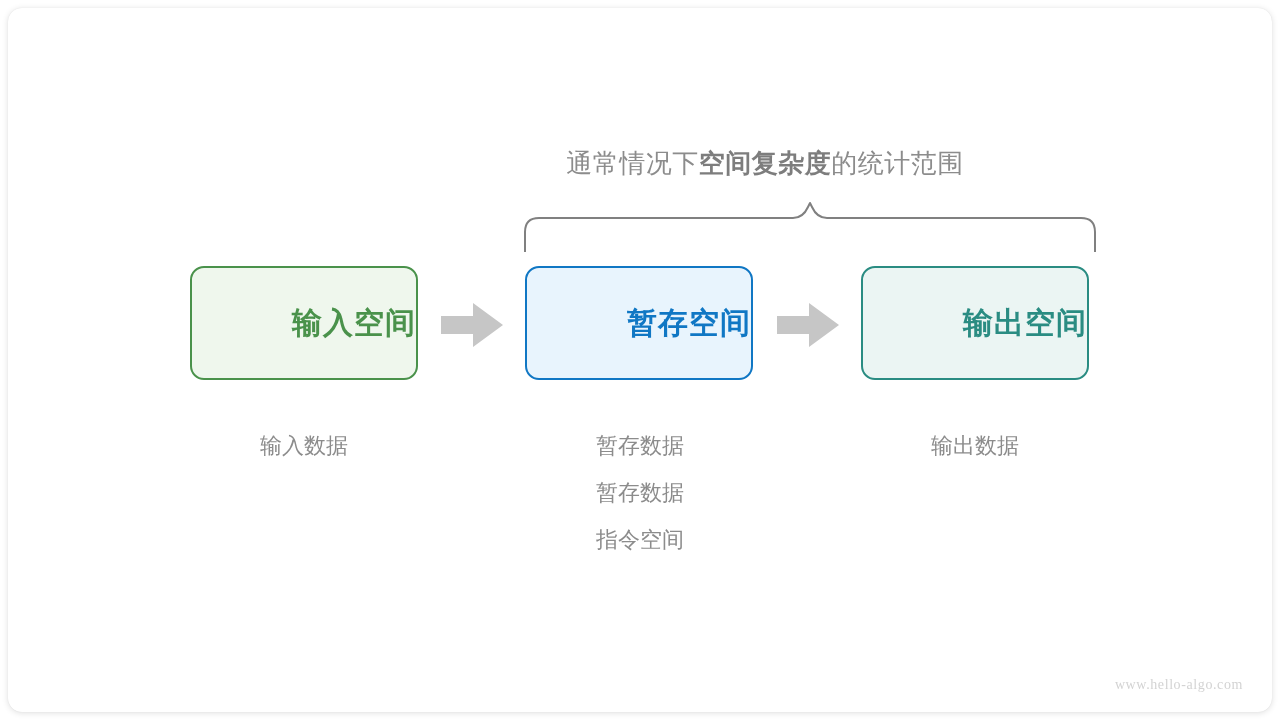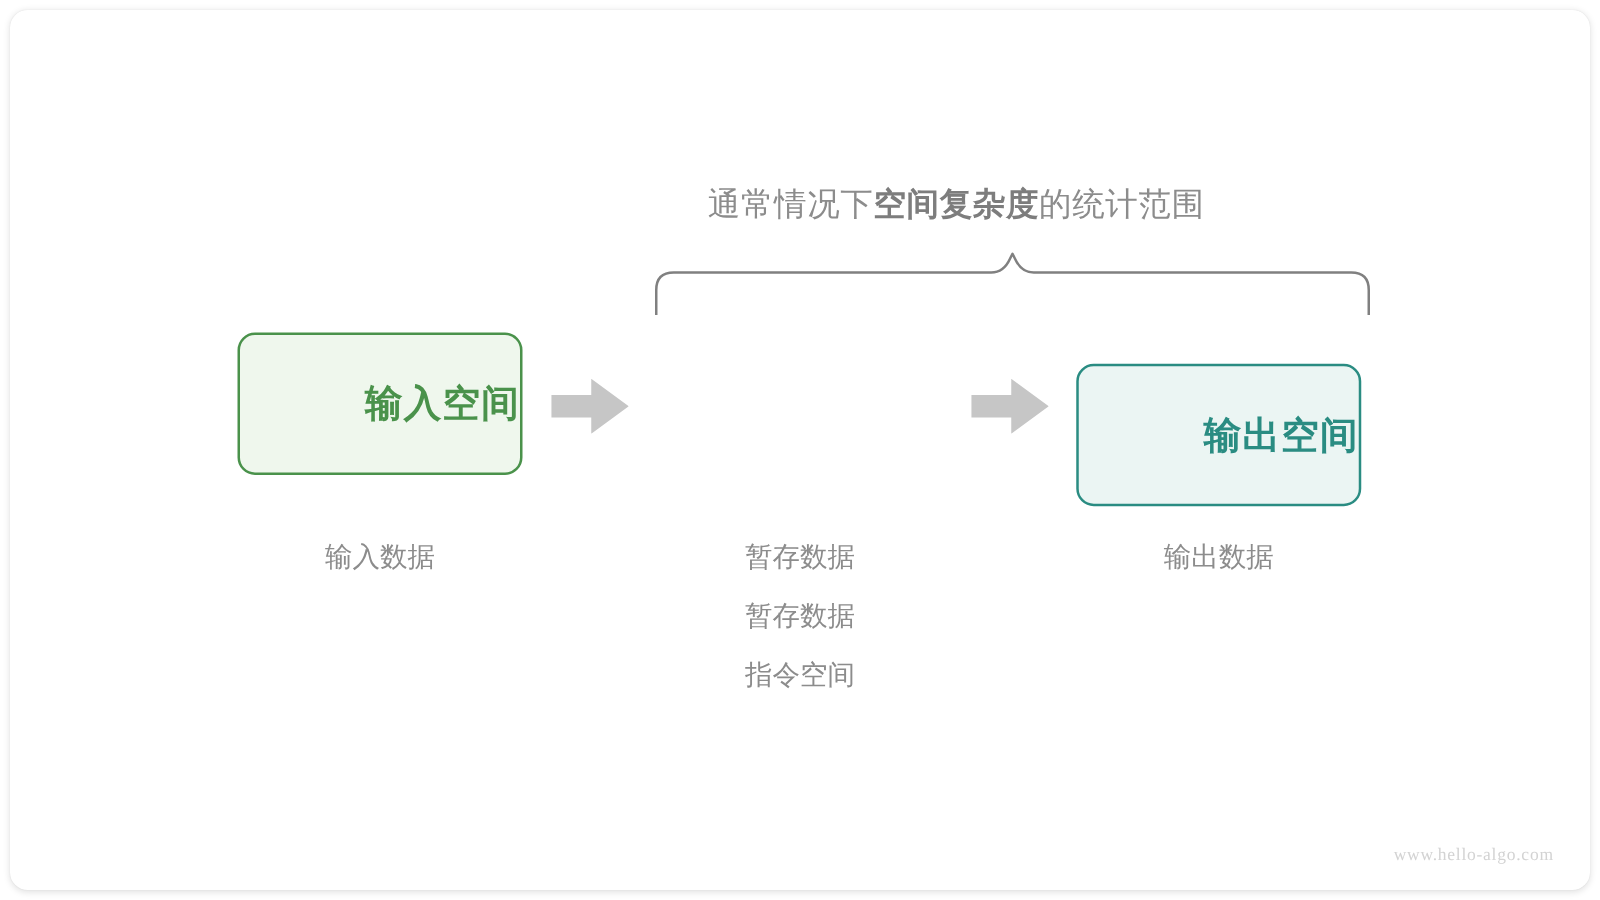--- a/index.html
+++ b/index.html
@@ -74,21 +74,21 @@
     box-sizing: border-box;
     display: flex;
     align-items: center;
     justify-content: flex-end;
     font-size: 30px;
     font-weight: 700;
     letter-spacing: 1px;
   }
   #box-input  { left: 190px; background: #eff7ed; border-color: #4a924b; color: #4a924b; }
   #box-temp   { left: 525px; background: #e8f4fd; border-color: #1077c4; color: #1077c4; }
-  #box-output { left: 861px; background: #ebf5f3; border-color: #2a8c82; color: #2a8c82; margin-top: 25px; }
+  #box-output { left: 861px; background: #ebf5f3; border-color: #2a8c82; color: #2a8c82; }
 
   
   .arrow {
     position: absolute;
     top: 303px;
     width: 62px;
     height: 44px;
   }
   #arrow-1 { left: 441px; }
   #arrow-2 { left: 777px; }
@@ -141,20 +141,23 @@
              L 307 11
              Q 312 22 322 22
              L 576 22
              Q 590 22 590 36
              L 590 56" fill="none" stroke="#808080" stroke-width="2" stroke-linecap="round" stroke-linejoin="round"></path>
   </svg>
 
   <div class="box" id="box-input" style="background: rgb(239, 247, 237); border-color: rgb(74, 146, 75); color: rgb(74, 146, 75);">
     <span>输入空间</span>
   </div>
+  <div class="box" id="box-temp" style="background: rgb(232, 244, 253); border-color: rgb(16, 119, 196); color: rgb(16, 119, 196);">
+    <span>暂存空间</span>
+  </div>
   <div class="box" id="box-output" style="background: rgb(235, 245, 243); border-color: rgb(42, 140, 130); color: rgb(42, 140, 130);">
     <span>输出空间</span>
   </div>
 
   <svg class="arrow" id="arrow-1" viewBox="0 0 62 44">
     <polygon points="0,13 32,13 32,0 62,22 32,44 32,31 0,31" fill="#c6c6c6"></polygon>
   </svg>
   <svg class="arrow" id="arrow-2" viewBox="0 0 62 44">
     <polygon points="0,13 32,13 32,0 62,22 32,44 32,31 0,31" fill="#c6c6c6"></polygon>
   </svg>

